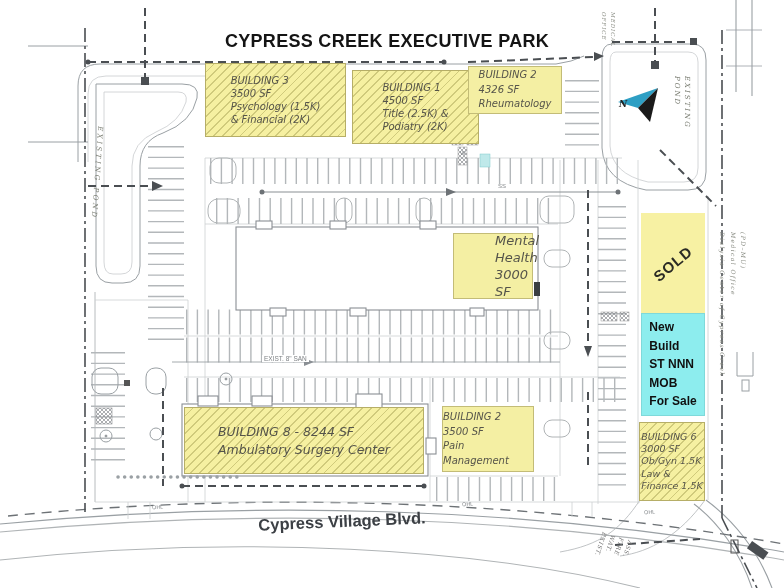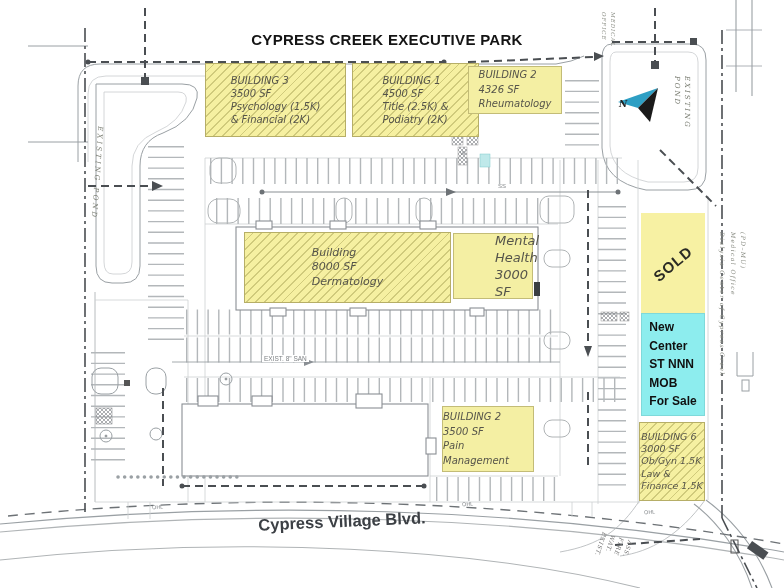--- a/index.html
+++ b/index.html
@@ -15,38 +15,38 @@
   .solid{background:#f4efa3;border:1px solid #c3bc77;}
   .btxt{white-space:pre-line;font-style:italic;color:#55544a;font-size:10px;line-height:1.32;
         font-family:"DejaVu Sans",sans-serif;}
   #b2 .btxt, #b7 .btxt{line-height:1.45;}
   #derm .btxt{font-size:11px;}
   #mental .btxt{font-size:13px;margin-left:48px;}
   #b8 .btxt{font-size:12.5px;line-height:1.4;}
   #b6 .btxt{font-size:9.5px;line-height:1.28;}
 
   #b3{left:205px;top:63px;width:141px;height:74px;}
-  #b1{left:352px;top:63px;width:127px;height:74px;}
+  #b1{left:352px;top:70px;width:127px;height:74px;}
   #b2{left:468px;top:66px;width:94px;height:48px;}
   #derm{left:244px;top:232px;width:207px;height:71px;}
   #mental{left:453px;top:233px;width:80px;height:66px;}
   #b8{left:184px;top:407px;width:240px;height:67px;}
   #b7{left:442px;top:406px;width:92px;height:66px;}
   #b6{left:639px;top:422px;width:66px;height:79px;}
 
   #sold{left:641px;top:213px;width:64px;height:100px;background:#f7f1a3;}
   .sold-txt{transform:rotate(-40deg);font-weight:bold;font-size:15px;color:#2b2b25;letter-spacing:1px;
             font-family:"Liberation Sans",sans-serif;}
   #newbuild{left:641px;top:313px;width:64px;height:103px;background:#8dedee;border:1px solid #7fd9da;}
   #newbuild .nb-txt{white-space:pre-line;font-weight:bold;font-size:12px;line-height:1.55;color:#101010;
             font-family:"Liberation Sans",sans-serif;}
 
   
   .title{position:absolute;left:152px;top:31px;width:470px;text-align:center;
-         font-weight:bold;font-size:15px;letter-spacing:.3px;color:#141414;}
+         font-weight:bold;font-size:18px;letter-spacing:.3px;color:#141414;}
   .street{position:absolute;left:232px;top:512px;width:220px;text-align:center;font-weight:bold;
           font-size:16.5px;color:#3c4045;transform:rotate(-2.5deg);}
   .vlabel{position:absolute;writing-mode:vertical-rl;white-space:pre-line;color:#7a7d72;
           font-style:italic;font-family:"DejaVu Serif",serif;}
   #pond-left{left:93px;top:126px;font-size:7px;letter-spacing:2.5px;transform:rotate(4deg);}
   #pond-right{left:671px;top:76px;font-size:7px;letter-spacing:2px;line-height:1.5;}
   #medoffice{left:599px;top:12px;font-size:5.5px;letter-spacing:1px;color:#8a8d84;line-height:1.6;}
   #zoning{left:716px;top:232px;font-size:6px;letter-spacing:1.4px;color:#8a8d84;line-height:1.8;}
   #utility{left:596px;top:536px;writing-mode:vertical-lr;font-size:6px;letter-spacing:.8px;
            color:#777;transform:rotate(18deg);line-height:1.5;font-style:italic;}
@@ -242,49 +242,48 @@
     <span class="btxt">BUILDING 1
 4500 SF
 Title (2.5K) &amp;
 Podiatry (2K)</span>
   </div>
   <div class="bldg solid" id="b2">
     <span class="btxt">BUILDING 2
 4326 SF
 Rheumatology</span>
   </div>
-  <div class="bldg hatched" id="derm">
-    <span class="btxt">Building
-8000 SF
-Dermatology</span>
-  </div>
   <div class="bldg solid" id="mental">
     <span class="btxt">Mental
 Health
 3000 SF</span>
+  </div>
+  <div class="bldg hatched" id="b8">
+    <span class="btxt">BUILDING 8 - 8244 SF
+Ambulatory Surgery Center</span>
   </div>
   <div class="bldg solid" id="b7">
     <span class="btxt">BUILDING 2
 3500 SF
 Pain Management</span>
   </div>
   <div class="bldg hatched" id="b6">
     <span class="btxt">BUILDING 6
 3000 SF
 Ob/Gyn 1.5K
 Law &amp;
 Finance 1.5K</span>
   </div>
 
   <div class="bldg" id="sold">
     <span class="sold-txt">SOLD</span>
   </div>
   <div class="bldg" id="newbuild">
     <span class="nb-txt">New
-Center
+Build
 ST NNN
 MOB
 For Sale</span>
   </div>
 
   <div class="title">CYPRESS CREEK EXECUTIVE PARK</div>
   <div class="street">Cypress Village Blvd.</div>
 
   <div class="vlabel" id="pond-left">EXISTING POND</div>
   <div class="vlabel" id="pond-right">EXISTING

